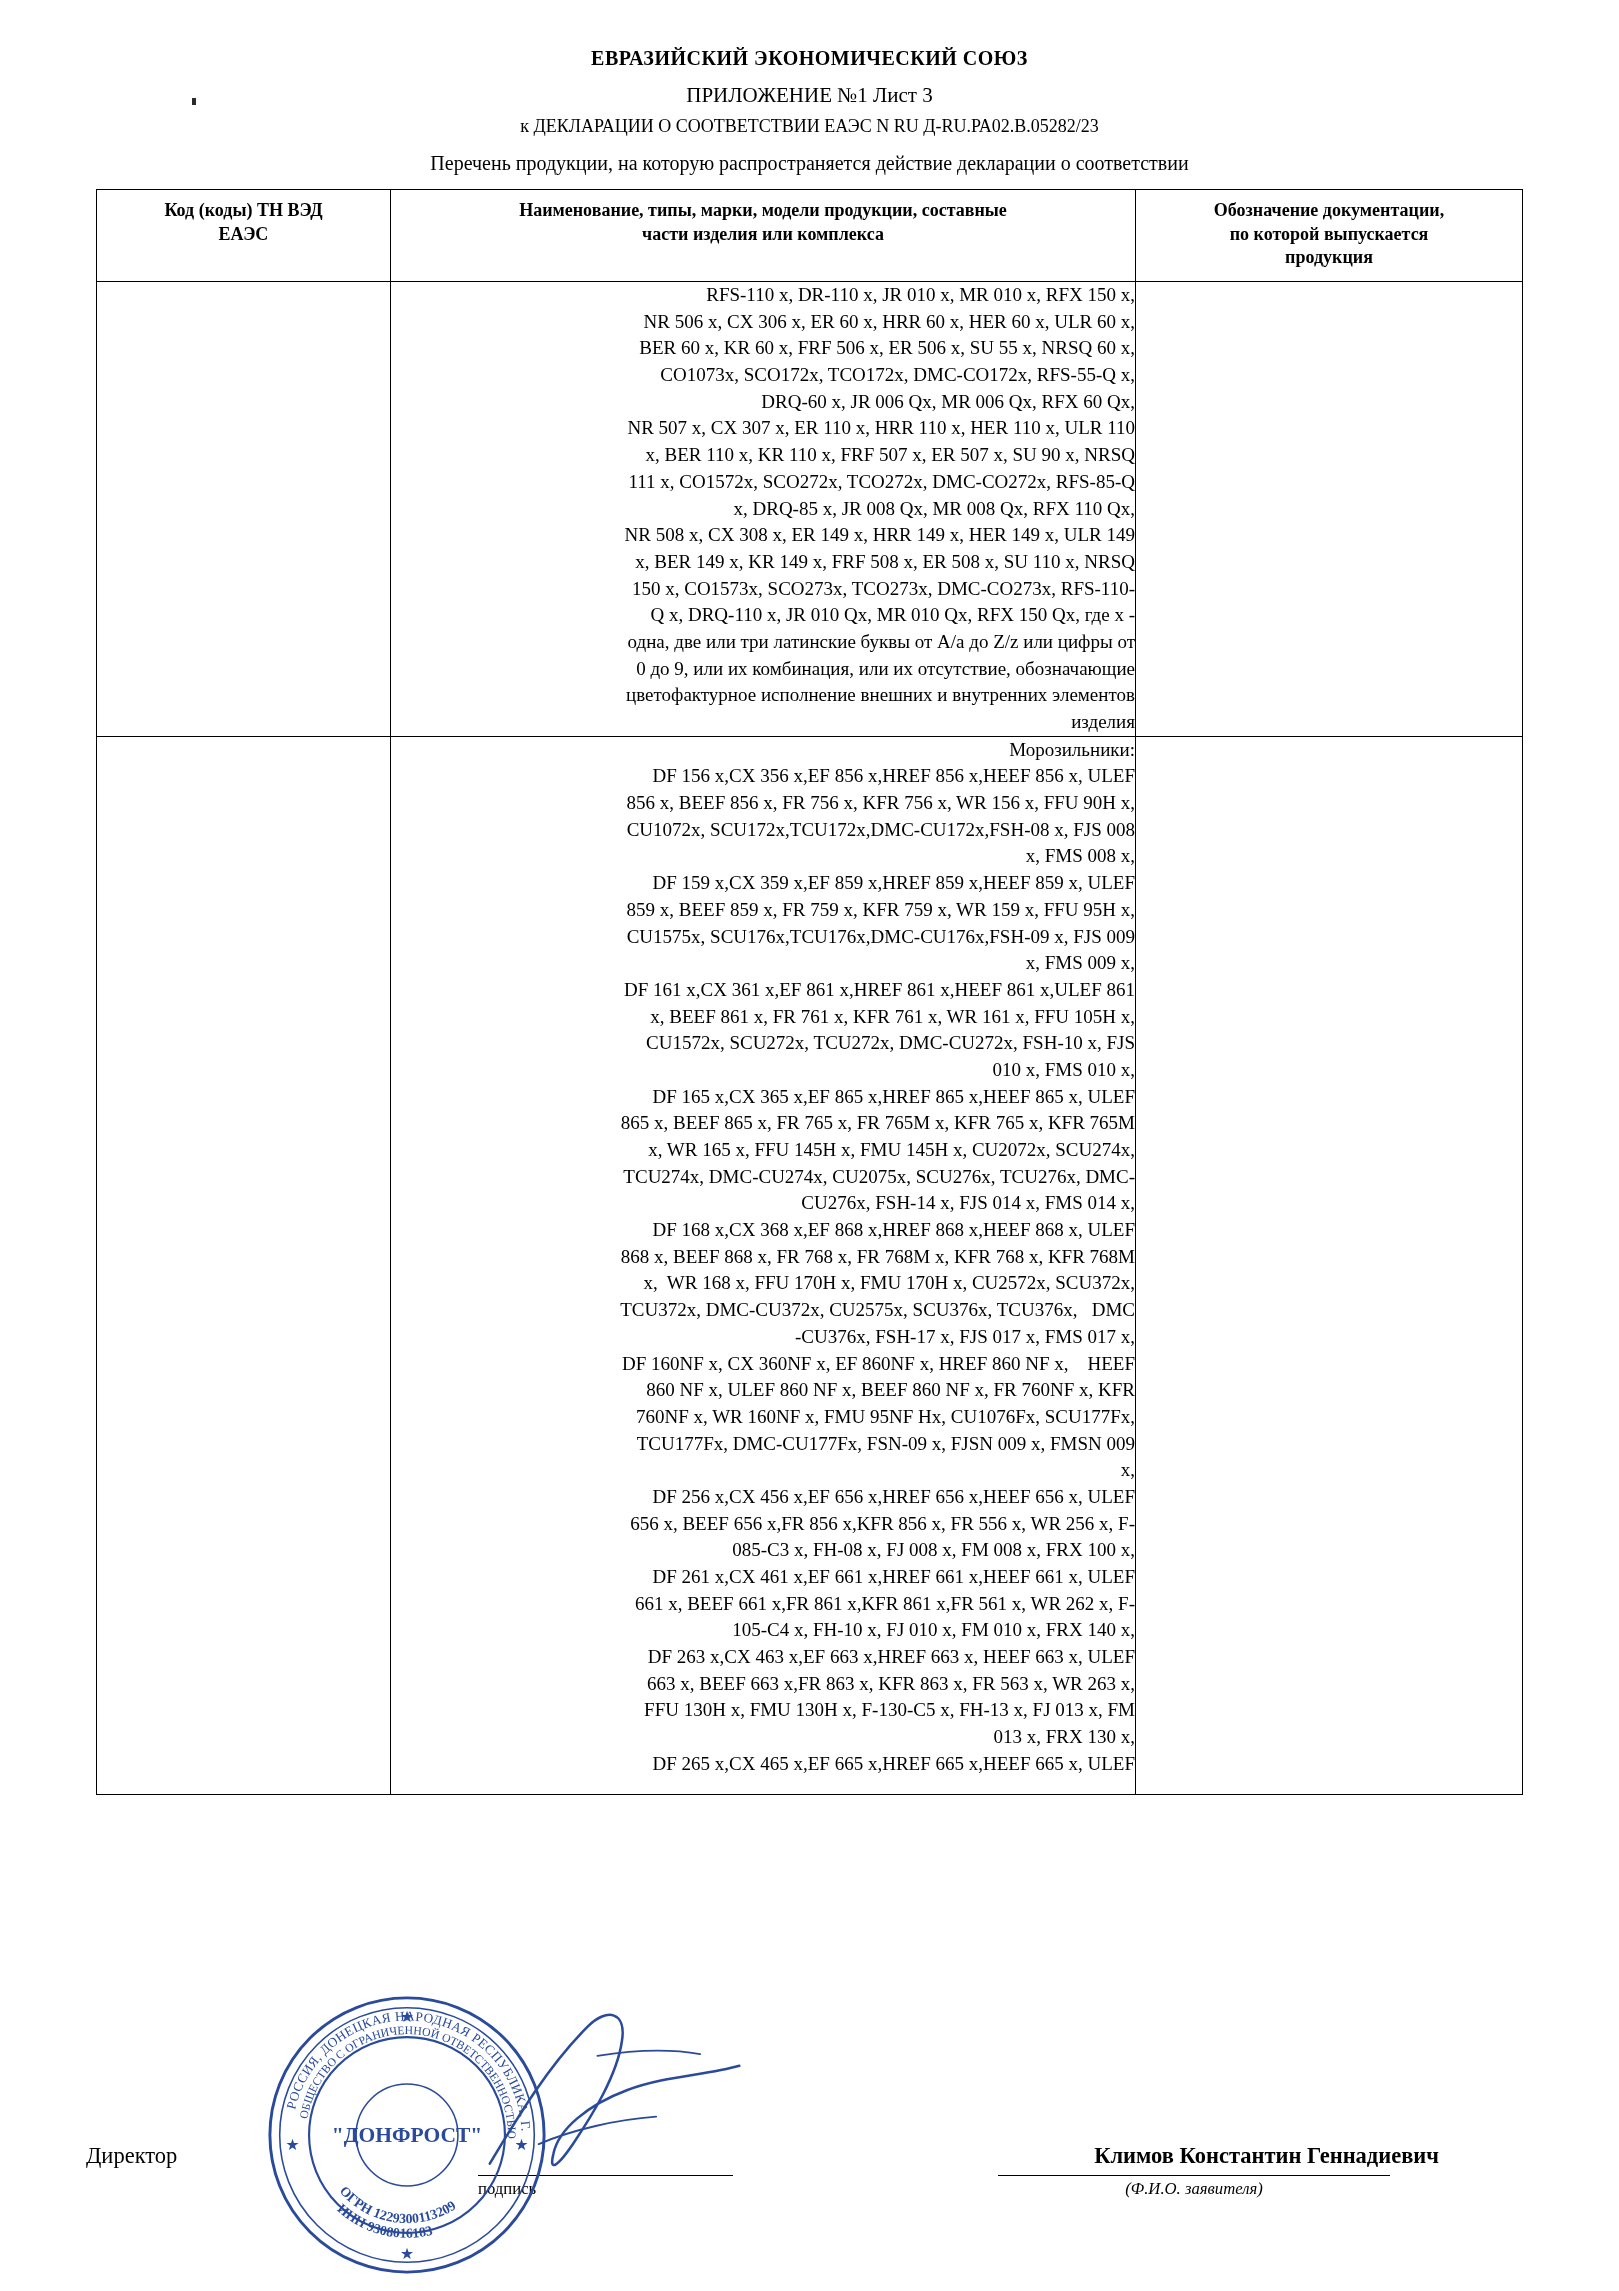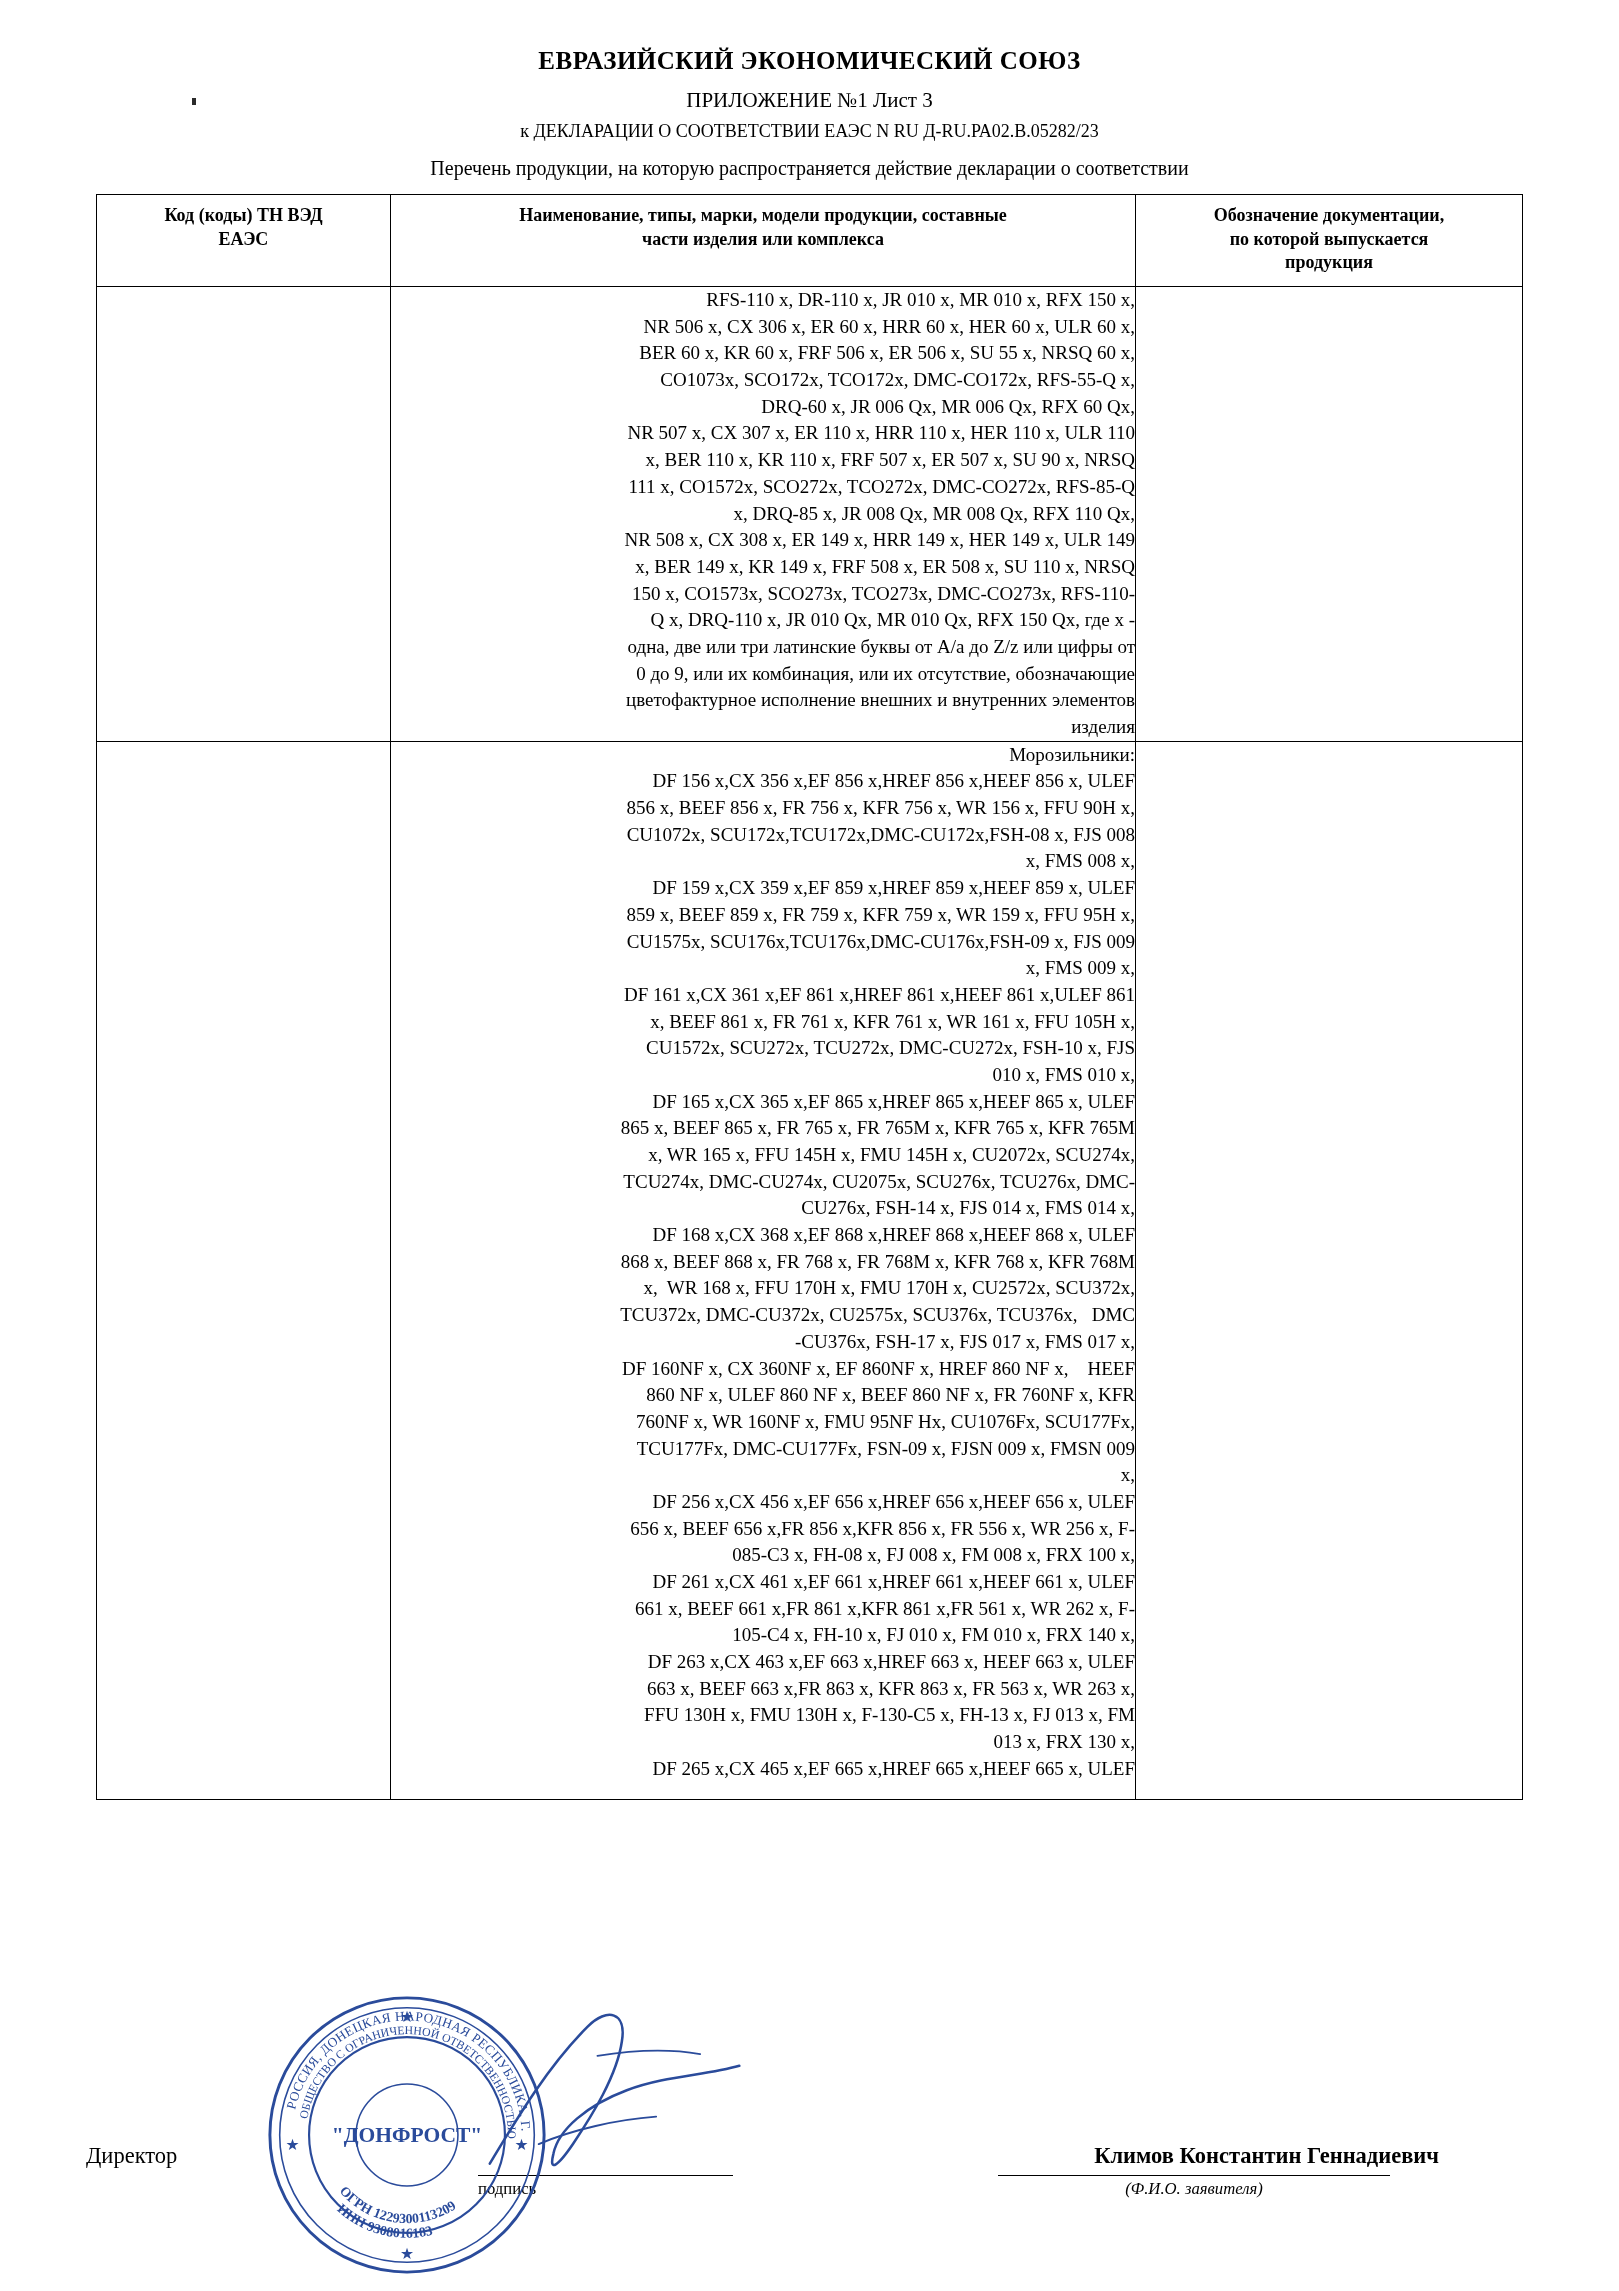--- a/index.html
+++ b/index.html
@@ -20,21 +20,21 @@
     width: 1619px;
     height: 2292px;
     box-sizing: border-box;
     padding: 0;
   }
   .header-block {
     text-align: center;
     margin-top: 47px;
   }
   .doc-title {
-    font-size: 25px;
+    font-size: 20px;
     font-weight: bold;
     letter-spacing: 0.5px;
     margin-bottom: 12.7px;
   }
   .doc-subtitle1 {
     font-size: 21px;
     margin-bottom: 8.8px;
   }
   .doc-subtitle2 {
     font-size: 18px;

